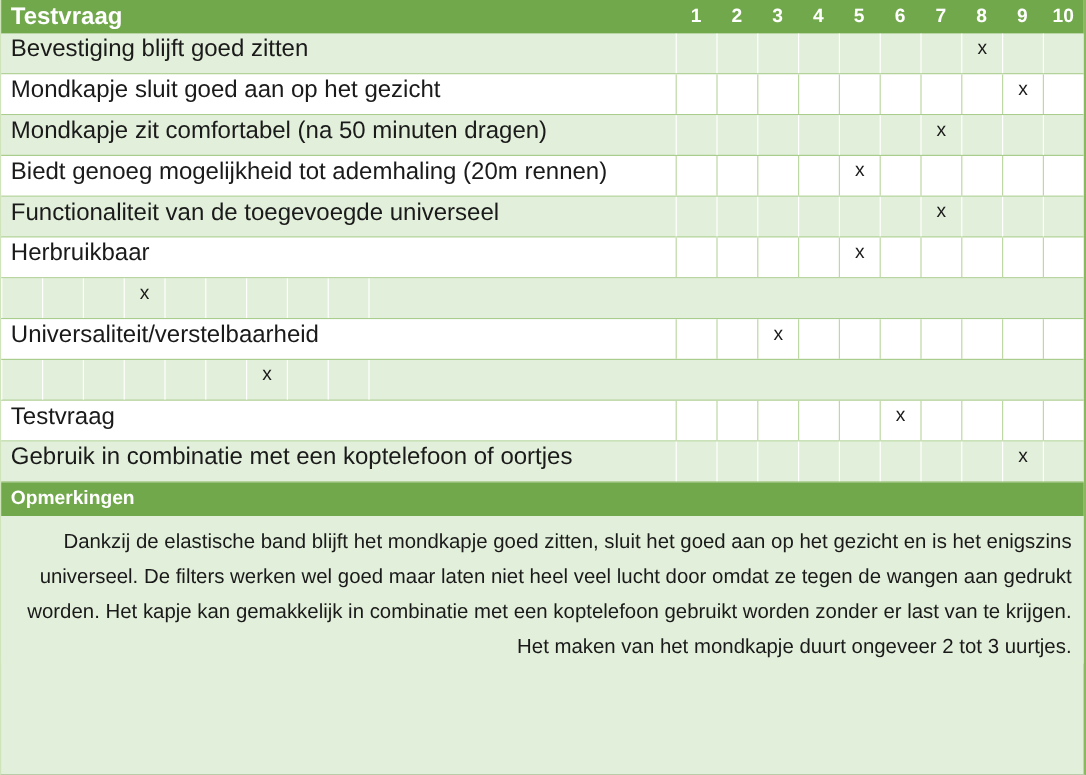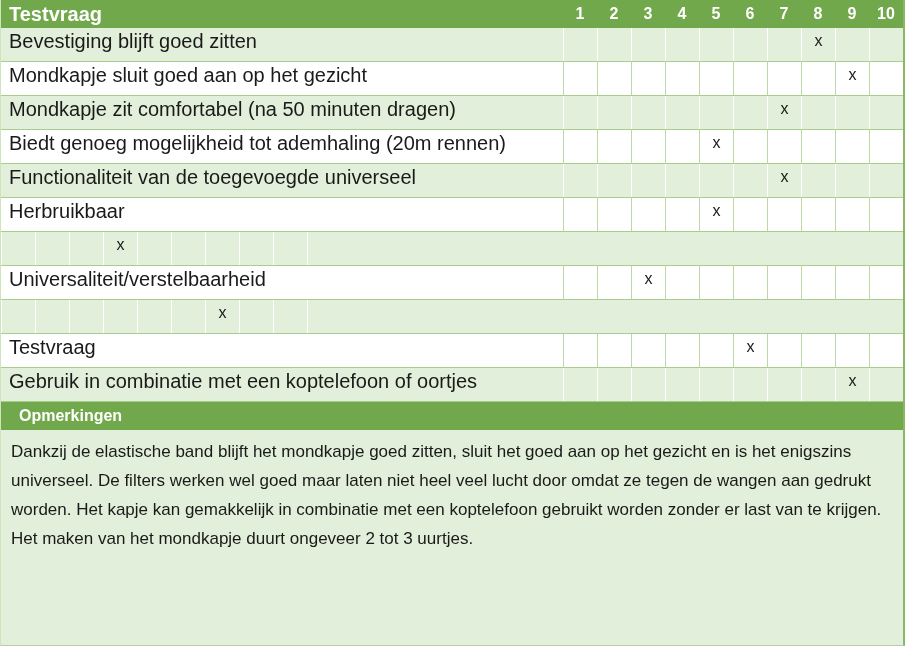--- a/index.html
+++ b/index.html
@@ -62,26 +62,27 @@
     color:var(--ink);
   }
   .trow.band  .cell{border-left:1px solid var(--vline-white);}
   .trow.plain .cell{border-left:1px solid var(--vline-green);}
   
   .opm-head{
     height:28px;box-sizing:border-box;
     background:var(--header-green);
     color:#ffffff;font-weight:bold;
     font-size:16px;line-height:28px;
-    padding-left:18px;
+    padding-left:8px;
   }
   .opm-body{
     box-sizing:border-box;
     padding:7px 10px 0 10px;
     background:var(--band-green);
+    text-align:right;
   }
   .opm-body p{
     margin:0;
     max-width:884px;
     font-size:17px;line-height:29px;
     color:var(--ink);
   }
 </style>
 </head>
 <body>

